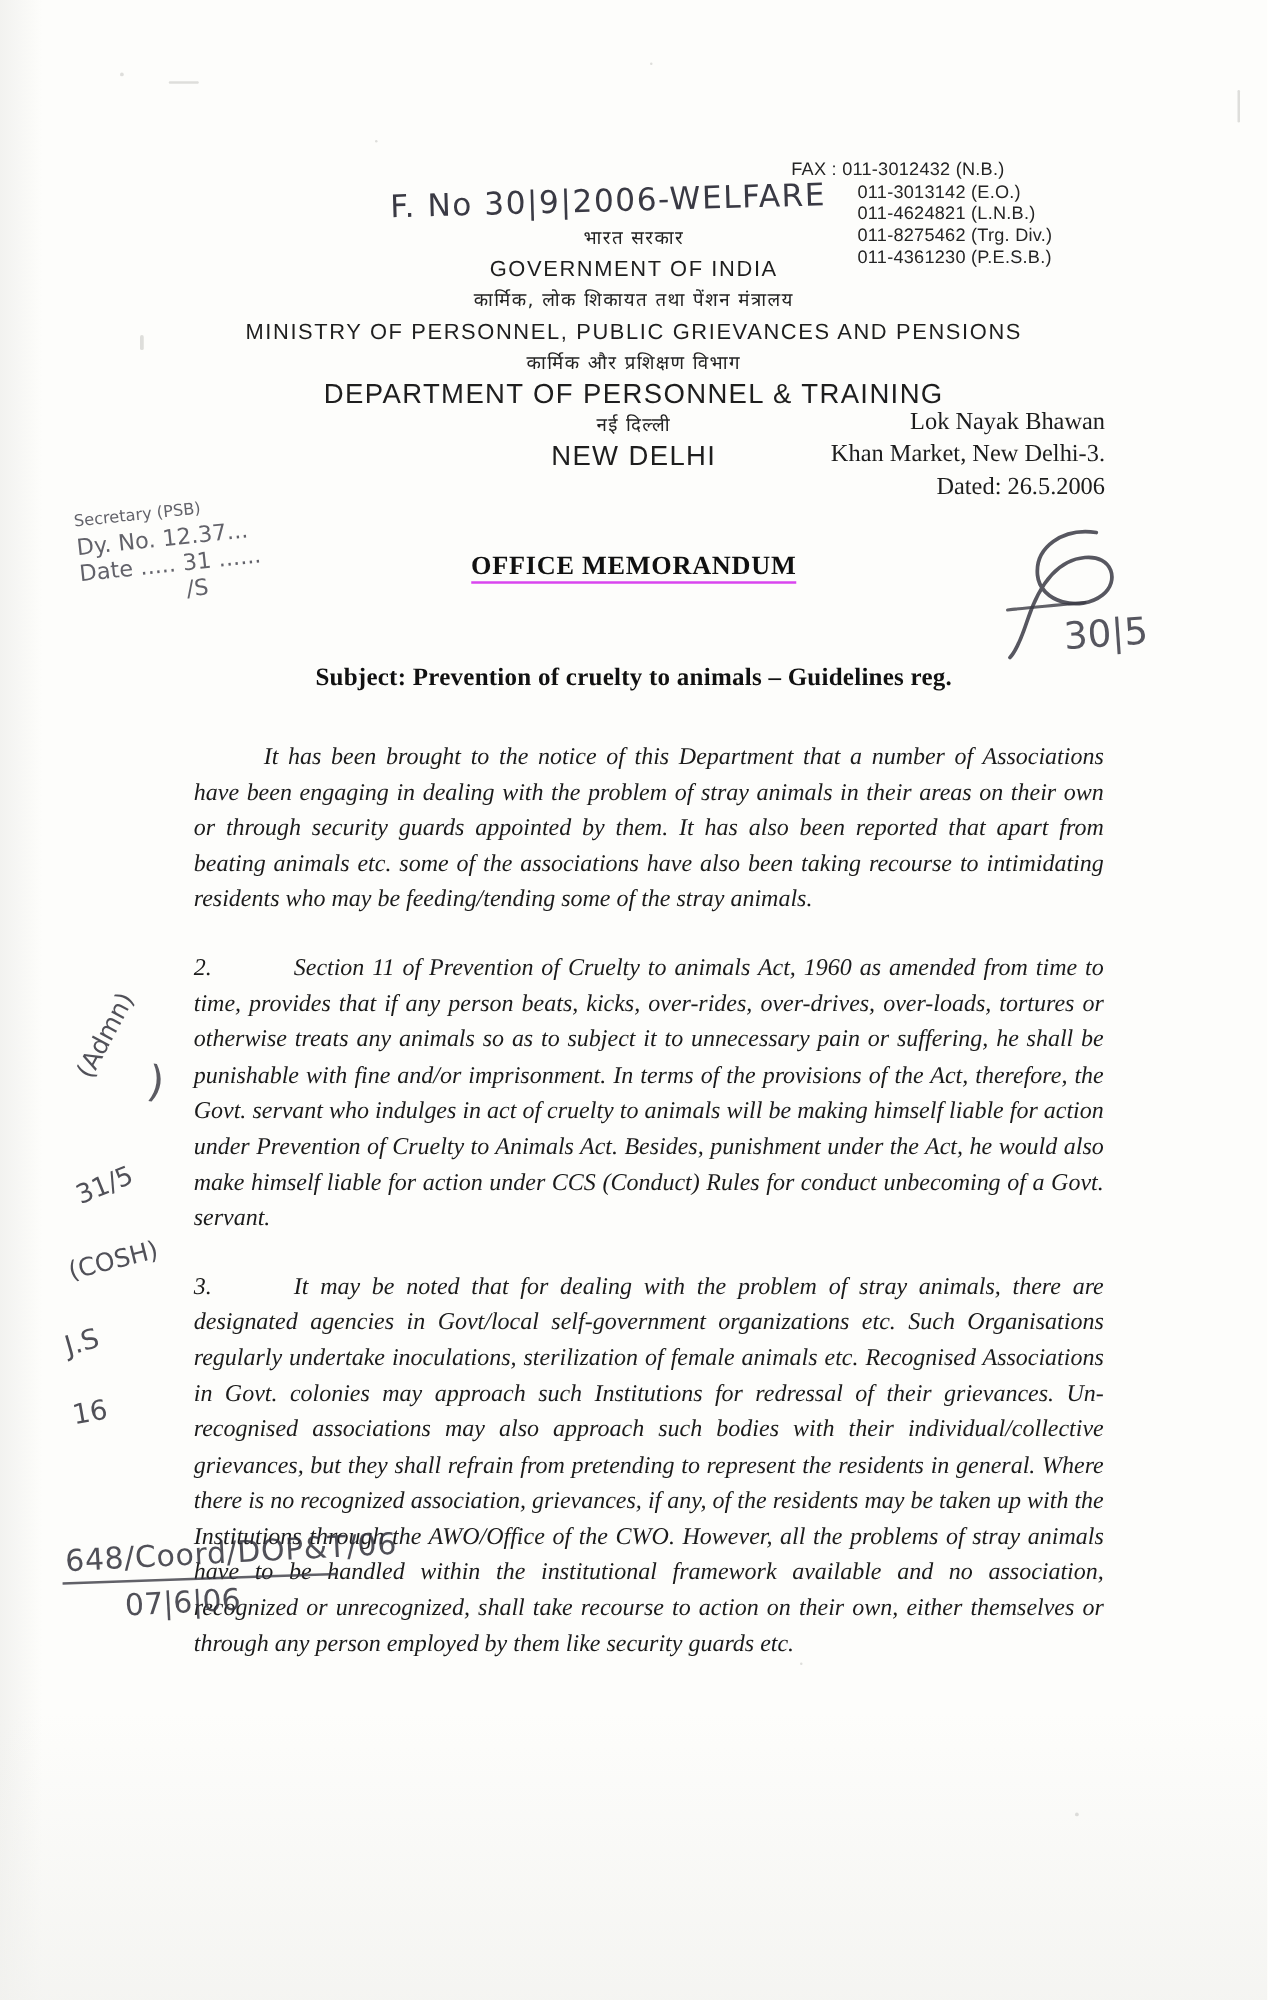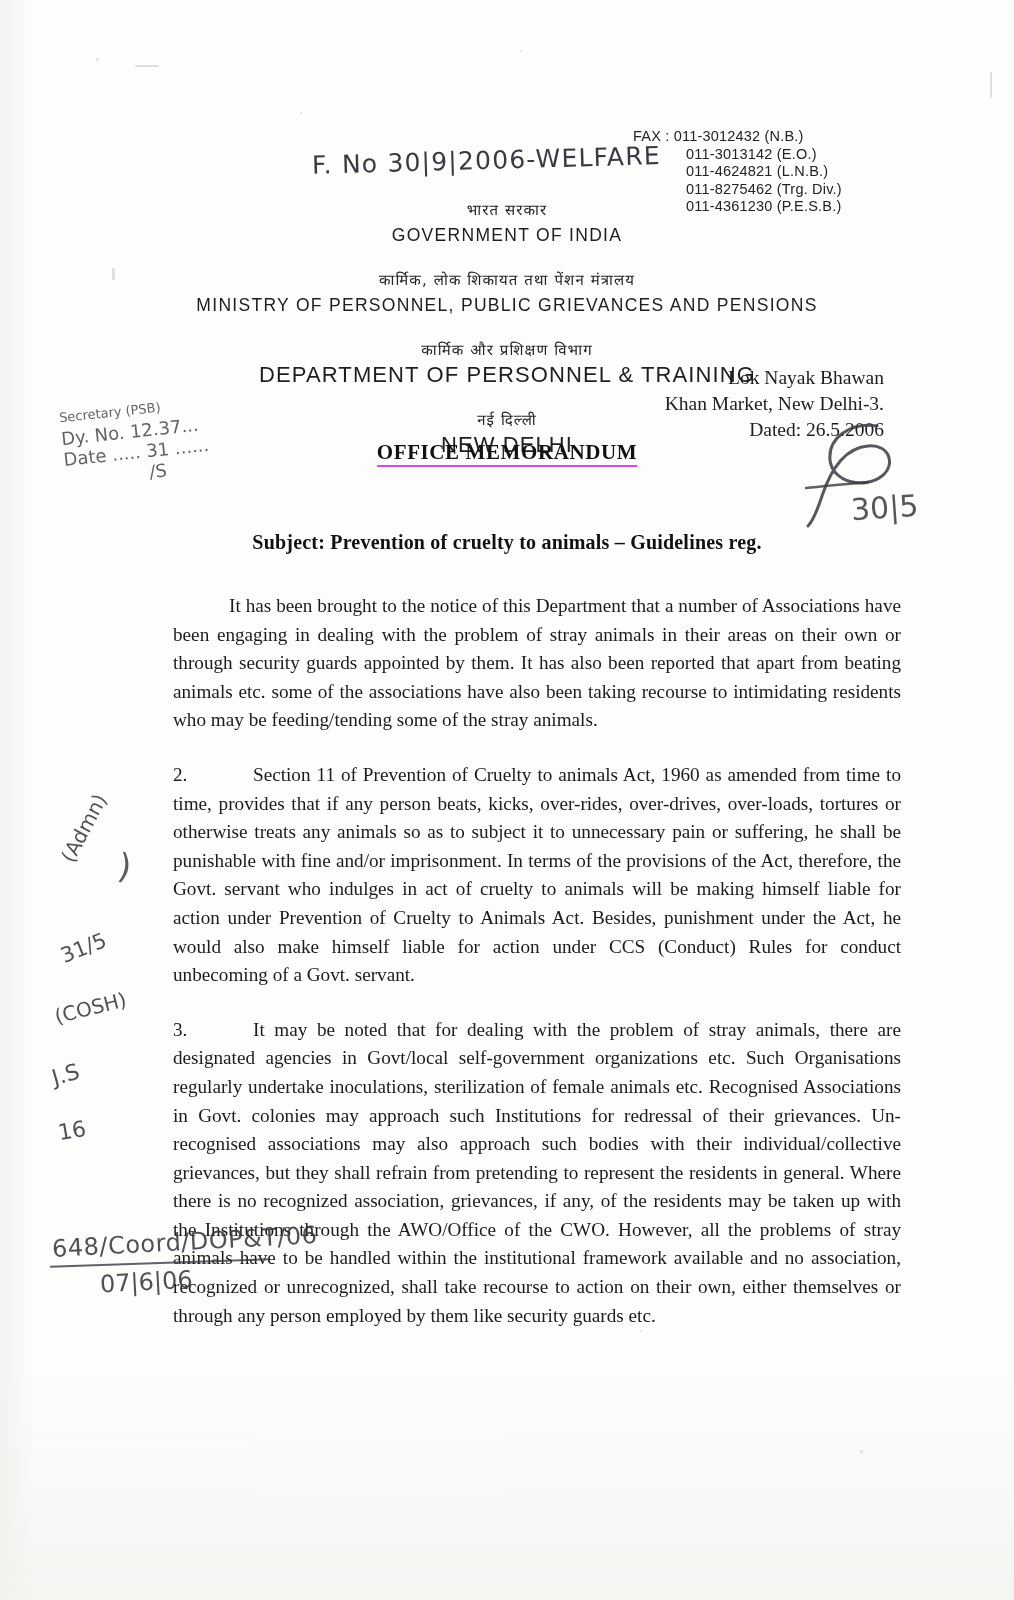--- a/index.html
+++ b/index.html
@@ -81,41 +81,39 @@
     right: 0;
     top: 178px;
     text-align: center;
   }
   .lh-hi {
     font-family: "DejaVu Sans", sans-serif;
     font-size: 15px;
     letter-spacing: 1.1px;
     line-height: 24px;
     color: #232323;
-    margin-top: 20px;
   }
   .lh-en {
     font-family: "Liberation Sans", sans-serif;
     font-size: 17.5px;
     letter-spacing: 1.3px;
     line-height: 26px;
     color: #1e1e1e;
   }
   .lh-en.small { font-size: 22px; letter-spacing: 1.1px; }
 
   
   .address {
     position: absolute;
     right: 130px;
     top: 325px;
     text-align: right;
     font-size: 19.5px;
     line-height: 26px;
     color: #1d1d1d;
-    margin-top: 40px;
   }
 
   
   .stamp {
     position: absolute;
     left: 62px;
     top: 398px;
     width: 175px;
     transform: rotate(-6deg);
     font-family: "DejaVu Sans", sans-serif;
@@ -172,27 +170,28 @@
     text-align: center;
     font-size: 20px;
     font-weight: bold;
     color: #111;
     letter-spacing: .2px;
   }
 
   
   .body {
     position: absolute;
-    left: 173px;
+    left: 155px;
     top: 592px;
     width: 728px;
     font-size: 19.2px;
     line-height: 28.6px;
     text-align: justify;
     color: #1b1b1b;
+    font-style: italic;
   }
   .para {
     margin-bottom: 26px;
     position: relative;
   }
   .para .indent { display: inline-block; width: 56px; }
   .para .num {
     position: absolute;
     left: 0;
     top: 0;

